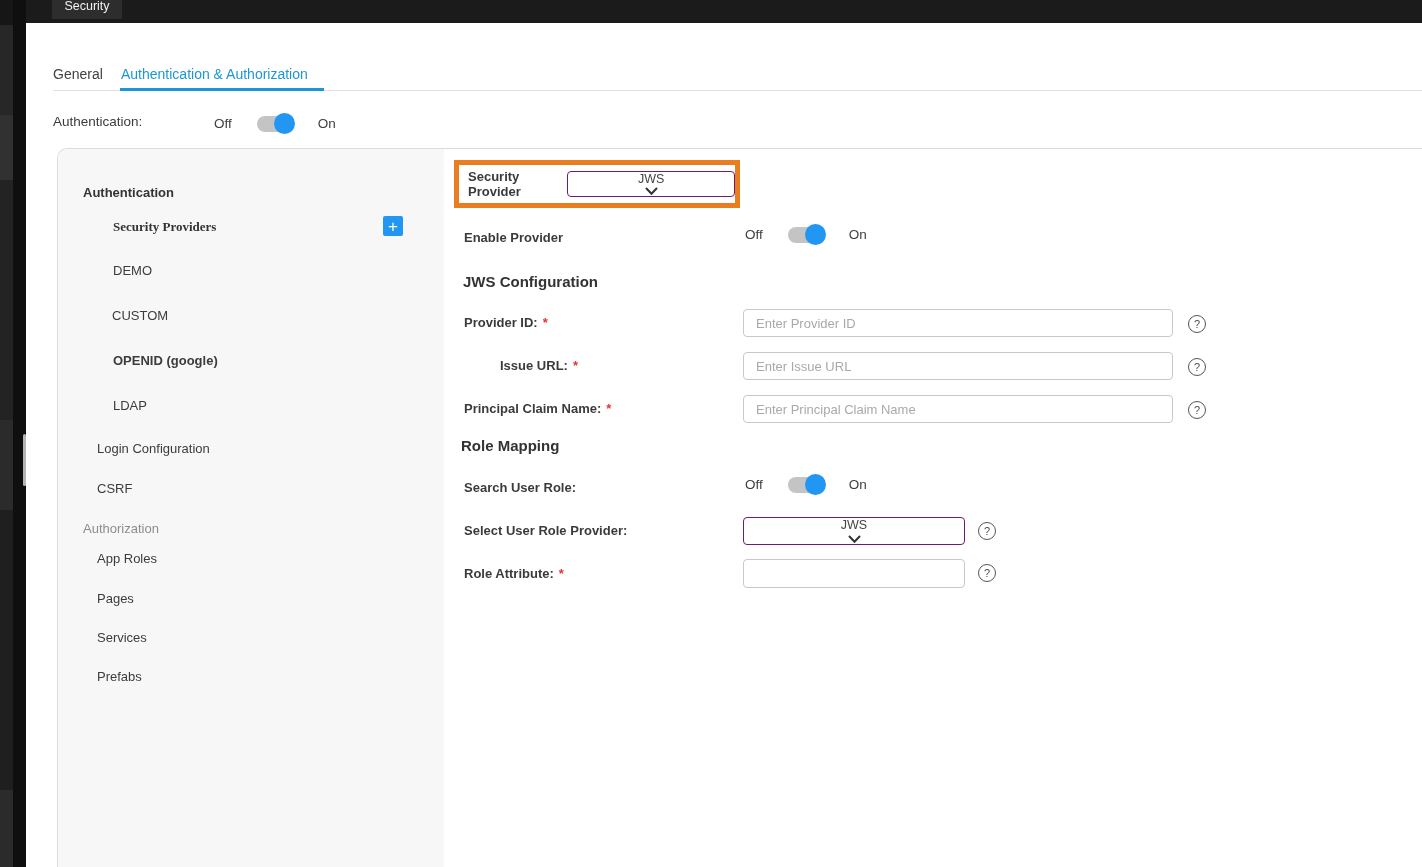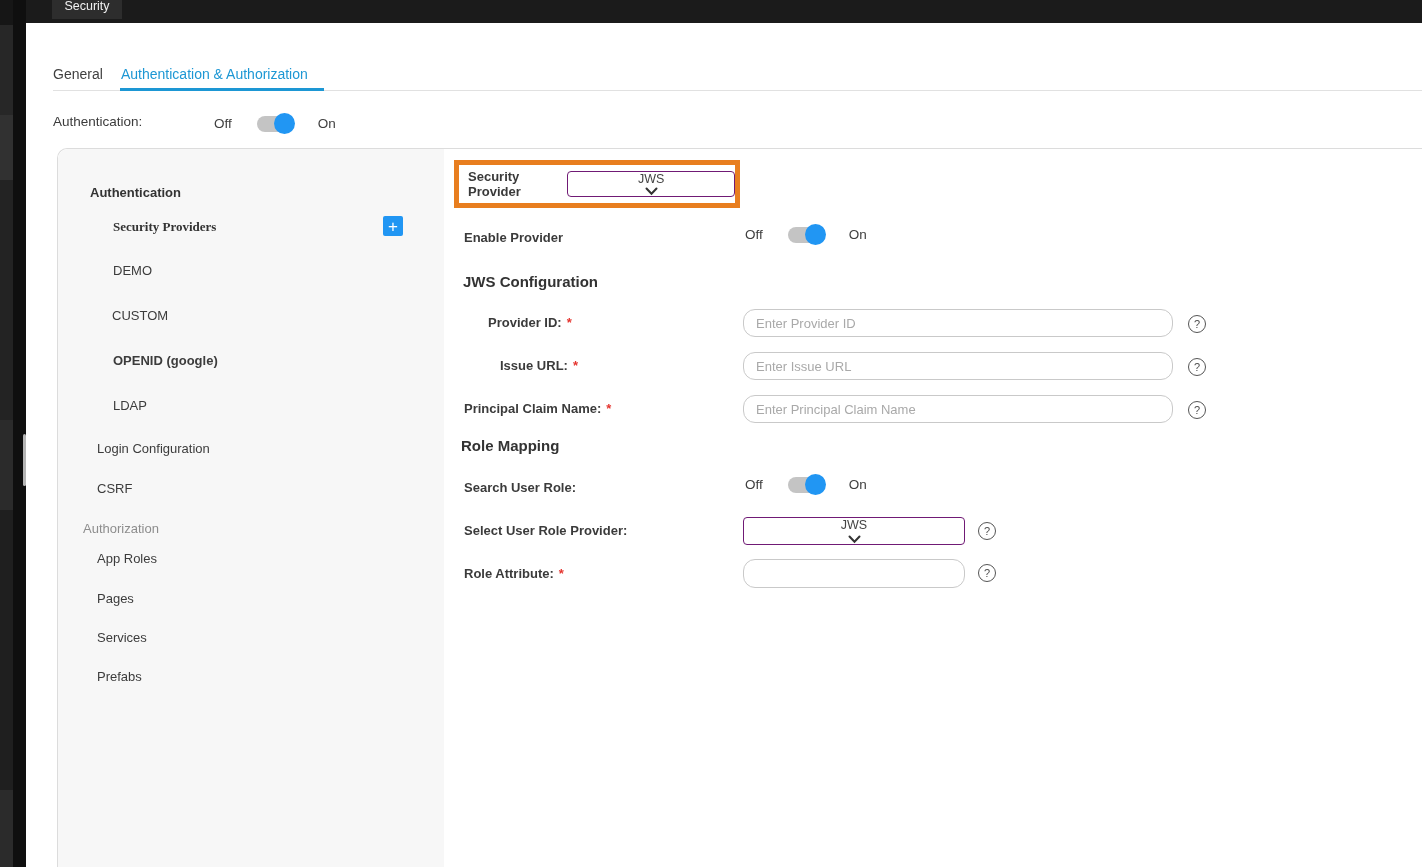--- a/index.html
+++ b/index.html
@@ -60,21 +60,21 @@
   .highlight-box .hl-label { font-size:13px; font-weight:700; color:#3a3a3a; }
   .fake-select { height:26px; background:#fff; border:1px solid #701a75; border-radius:4px;
                  display:flex; align-items:center; justify-content:space-between; padding:0 10px; cursor:pointer;flex-direction:column; }
   .fake-select .sel-value { font-size:12.5px; color:#444; }
   .hl-select { width:206px; margin-left:14px; }
 
   .section-title { position:absolute; font-size:15px; font-weight:700; color:#333; }
   .field-label { position:absolute; font-size:13px; font-weight:700; color:#3b3b3b; white-space:nowrap; }
   .req-star { color:#e5342e; margin-left:5px; font-weight:700; }
 
-  .text-input { position:absolute; height:28px; border:1px solid #c9c9c9; border-radius:12px;
+  .text-input { position:absolute; height:28px; border:1px solid #c9c9c9; border-radius:4px;
                 padding:0 12px; font-size:13px; color:#333; font-family:"Liberation Sans","DejaVu Sans",sans-serif;
                 background:#fff; outline:none; }
   .text-input::placeholder { color:#a9a9a9; opacity:1; }
   .wide { left:743px; width:430px; }
   .narrow { left:743px; width:222px; }
 
   .help-icon { position:absolute; width:18px; height:18px; border:1.5px solid #555; border-radius:50%;
                display:flex; align-items:center; justify-content:center; cursor:pointer; }
   .help-icon span { font-size:11px; color:#4f4f4f; line-height:11px; }
 
@@ -117,21 +117,21 @@
     <div class="toggle">
       <div class="knob"></div>
     </div>
     <span class="t-text">On</span>
   </div>
 
   <div class="panel-container">
     <div class="side-nav"></div>
   </div>
 
-  <div class="nav-item nav-bold" style="left:90px;  top:185px;">Authentication</div>
+  <div class="nav-item nav-bold" style="left:83px;  top:185px;">Authentication</div>
   <div class="nav-item nav-bold" style="left:113px;  top:219px;font-family:Liberation Serif, serif;">Security Providers</div>
   <div class="nav-item" style="left:113px; top:263px;">DEMO</div>
   <div class="nav-item" style="left:112px; top:308px;">CUSTOM</div>
   <div class="nav-item" style="left:113px; top:353px;font-weight:bold;">OPENID (google)</div>
   <div class="nav-item" style="left:113px; top:398px;">LDAP</div>
   <div class="nav-item" style="left:97px;  top:441px;">Login Configuration</div>
   <div class="nav-item" style="left:97px;  top:481px;">CSRF</div>
   <div class="nav-item nav-muted" style="left:83px; top:521px;">Authorization</div>
   <div class="nav-item" style="left:97px;  top:551px;">App Roles</div>
   <div class="nav-item" style="left:97px;  top:591px;">Pages</div>
@@ -155,21 +155,21 @@
   <div class="toggle-group" style="left:745px; top:224px;">
     <span class="t-text">Off</span>
     <div class="toggle">
       <div class="knob"></div>
     </div>
     <span class="t-text">On</span>
   </div>
 
   <div class="section-title" style="left:463px; top:273px;">JWS Configuration</div>
 
-  <div class="field-label" style="left:464px; top:315px;margin-left:24px;">
+  <div class="field-label" style="left:464px; top:315px;">
     <span>Provider ID:</span><span class="req-star">*</span>
   </div>
   <input class="text-input wide" style="top: 309px;" type="text" placeholder="Enter Provider ID">
   <div class="help-icon" style="left:1188px; top:315px;">
     <span>?</span>
   </div>
 
   <div class="field-label" style="left:464px; top:358px;padding-left:36px;">
     <span>Issue URL:</span><span class="req-star">*</span>
   </div>

